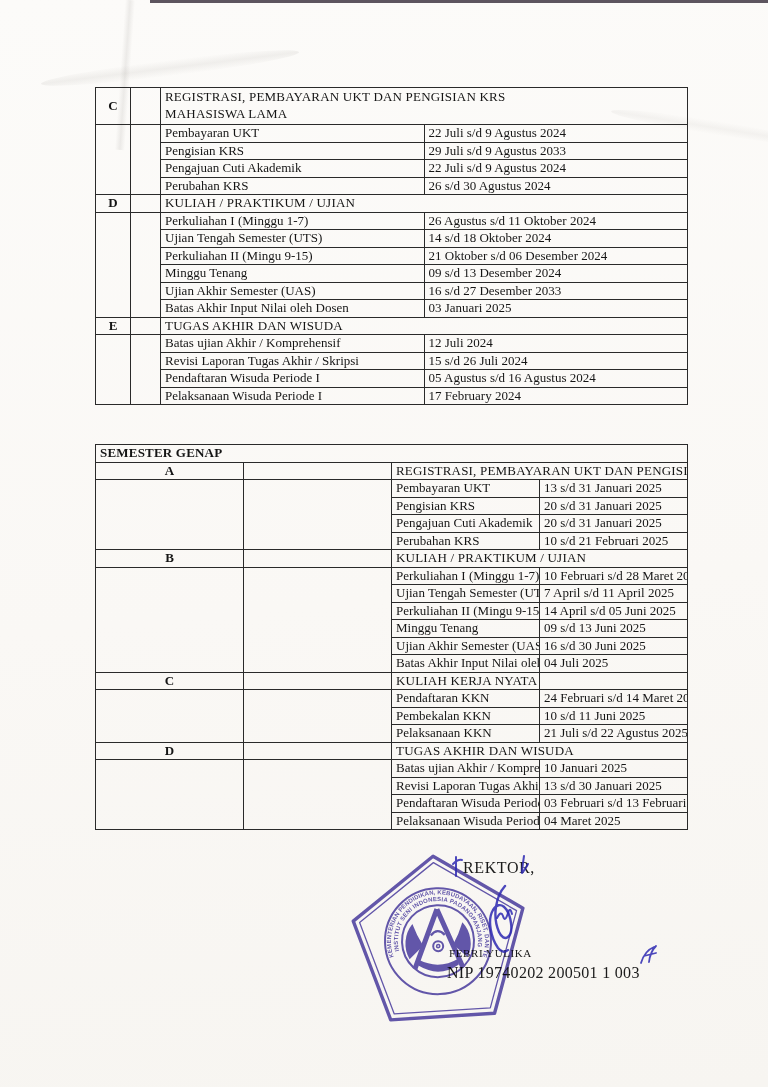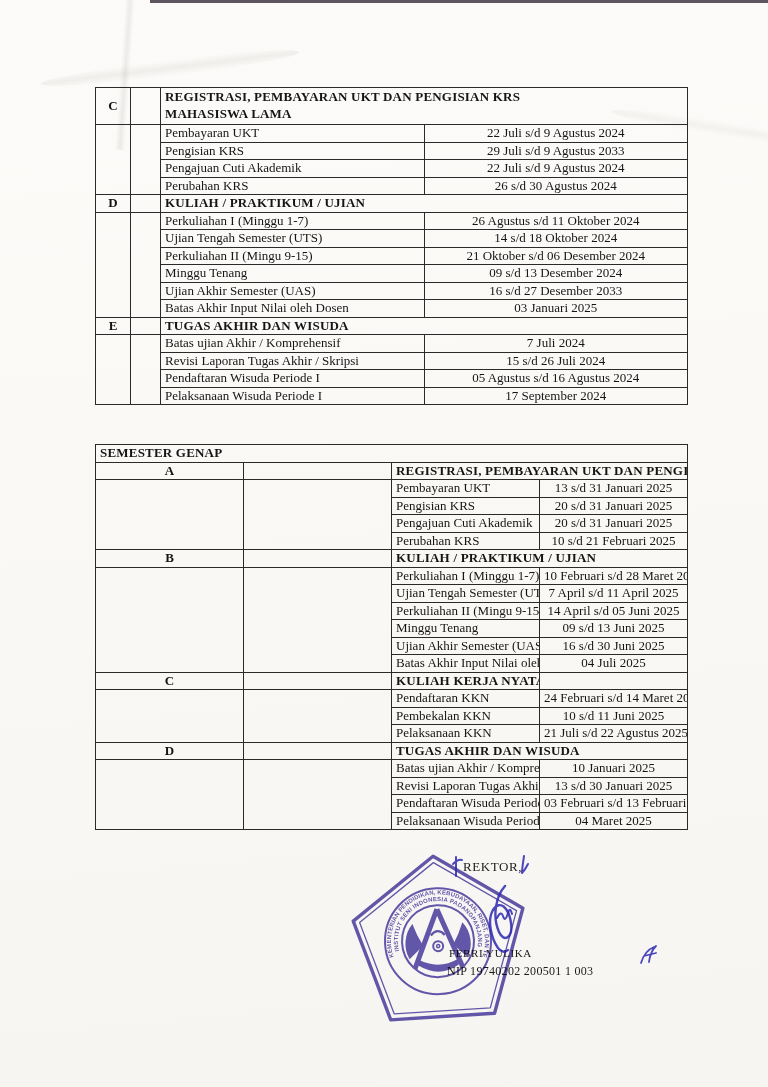--- a/index.html
+++ b/index.html
@@ -23,30 +23,30 @@
   table.cal td{
     border:1.6px solid #2a2a2a;
     font-size:13px;color:#151515;
     height:16.5px;line-height:16px;
     padding:0 4px;overflow:hidden;white-space:nowrap;
     background:transparent;
   }
   td.c-letter{width:26px;text-align:center;font-weight:700;font-size:13.5px;}
   td.c-narrow{width:21px;}
   td.c-desc{width:236px;margin-top:44px;}
-  td.c-date{width:296px;padding-left:6px;text-align:center;}
-  td.c-title{font-weight:700;letter-spacing:.2px;}
+  td.c-date{width:296px;padding-left:6px;}
+  td.c-title{font-weight:400;letter-spacing:.2px;}
   td.c-title.two-line{height:35px;vertical-align:top;line-height:16.5px;padding-top:1px;}
   td.c-title.two-line .wrap-limit{display:inline-block;max-width:420px;white-space:normal;}
   td.c-caption{font-weight:700;letter-spacing:.2px;}
 
   
-  .sig-title{position:absolute;left:463px;top:859px;font-size:13px;letter-spacing:.6px;color:#1b1b1b;}
+  .sig-title{position:absolute;left:463px;top:859px;font-size:16px;letter-spacing:.6px;color:#1b1b1b;}
   .sig-name{position:absolute;left:449px;top:947px;font-size:11px;letter-spacing:.6px;color:#1b1b1b;}
-  .sig-nip{position:absolute;left:447px;top:964px;font-size:12px;letter-spacing:.3px;color:#1b1b1b;}
+  .sig-nip{position:absolute;left:447px;top:964px;font-size:16px;letter-spacing:.3px;color:#1b1b1b;}
 
   
   .stamp{position:absolute;left:351px;top:851px;width:182px;height:180px;mix-blend-mode:multiply;opacity:.85;transform:rotate(-2deg);}
   .stamp .ink{stroke:#4a3ca5;}
   .stamp text{fill:#4a3ca5;font-family:"Liberation Sans",sans-serif;font-weight:700;}
 
   .ink-overlay{position:absolute;inset:0;pointer-events:none;}
   .ink-overlay path{stroke:#2d28b2;fill:none;stroke-linecap:round;stroke-linejoin:round;opacity:.85;}
 </style>
 </head>
@@ -117,33 +117,33 @@
           </tr>
           <tr>
             <td class="c-letter">E</td>
             <td class="c-narrow"></td>
             <td class="c-title" colspan="2">TUGAS AKHIR DAN WISUDA</td>
           </tr>
           <tr>
             <td class="c-letter" rowspan="4"></td>
             <td class="c-narrow" rowspan="4"></td>
             <td class="c-desc">Batas ujian Akhir / Komprehensif</td>
-            <td class="c-date">7 Juli 2024</td>
+            <td class="c-date">12 Juli 2024</td>
           </tr>
           <tr>
             <td class="c-desc">Revisi Laporan Tugas Akhir / Skripsi</td>
             <td class="c-date">15 s/d 26 Juli 2024</td>
           </tr>
           <tr>
             <td class="c-desc">Pendaftaran Wisuda Periode I</td>
             <td class="c-date">05 Agustus s/d 16 Agustus 2024</td>
           </tr>
           <tr>
             <td class="c-desc">Pelaksanaan Wisuda Periode I</td>
-            <td class="c-date">17 September 2024</td>
+            <td class="c-date">17 February 2024</td>
           </tr>
         </tbody>
       </table>
     </div>
   <div class="tbl-wrap t2">
       <table class="cal">
         <tbody>
           <tr>
             <td class="c-caption" colspan="4">SEMESTER GENAP</td>
           </tr>

